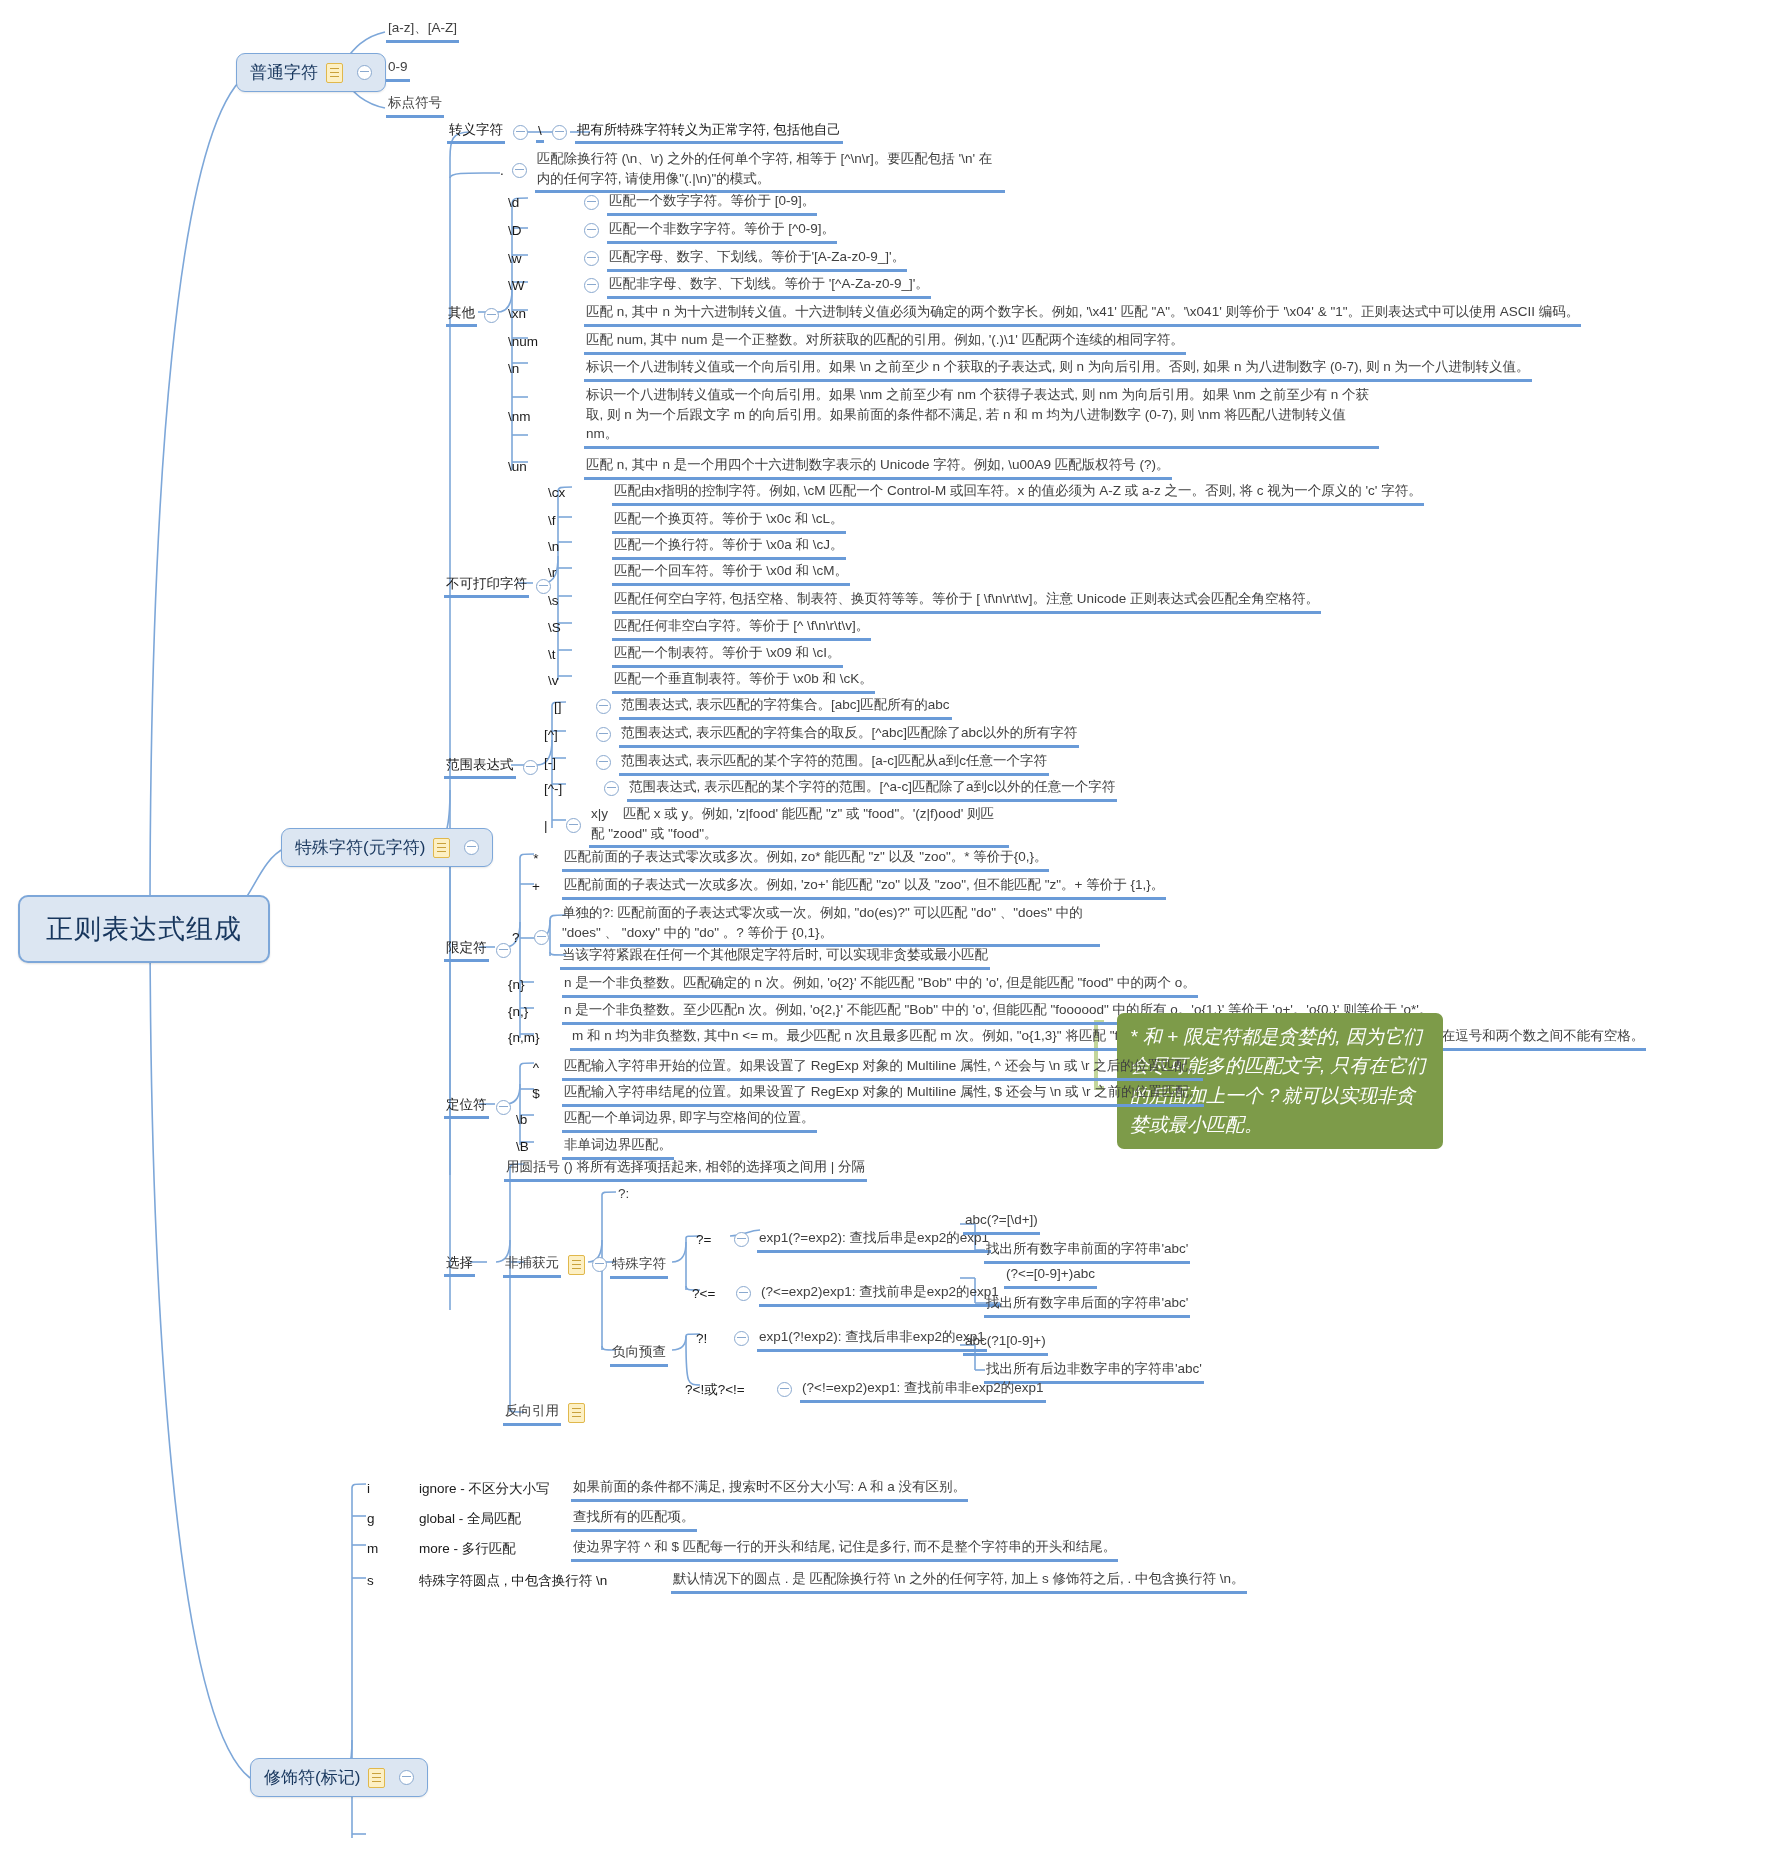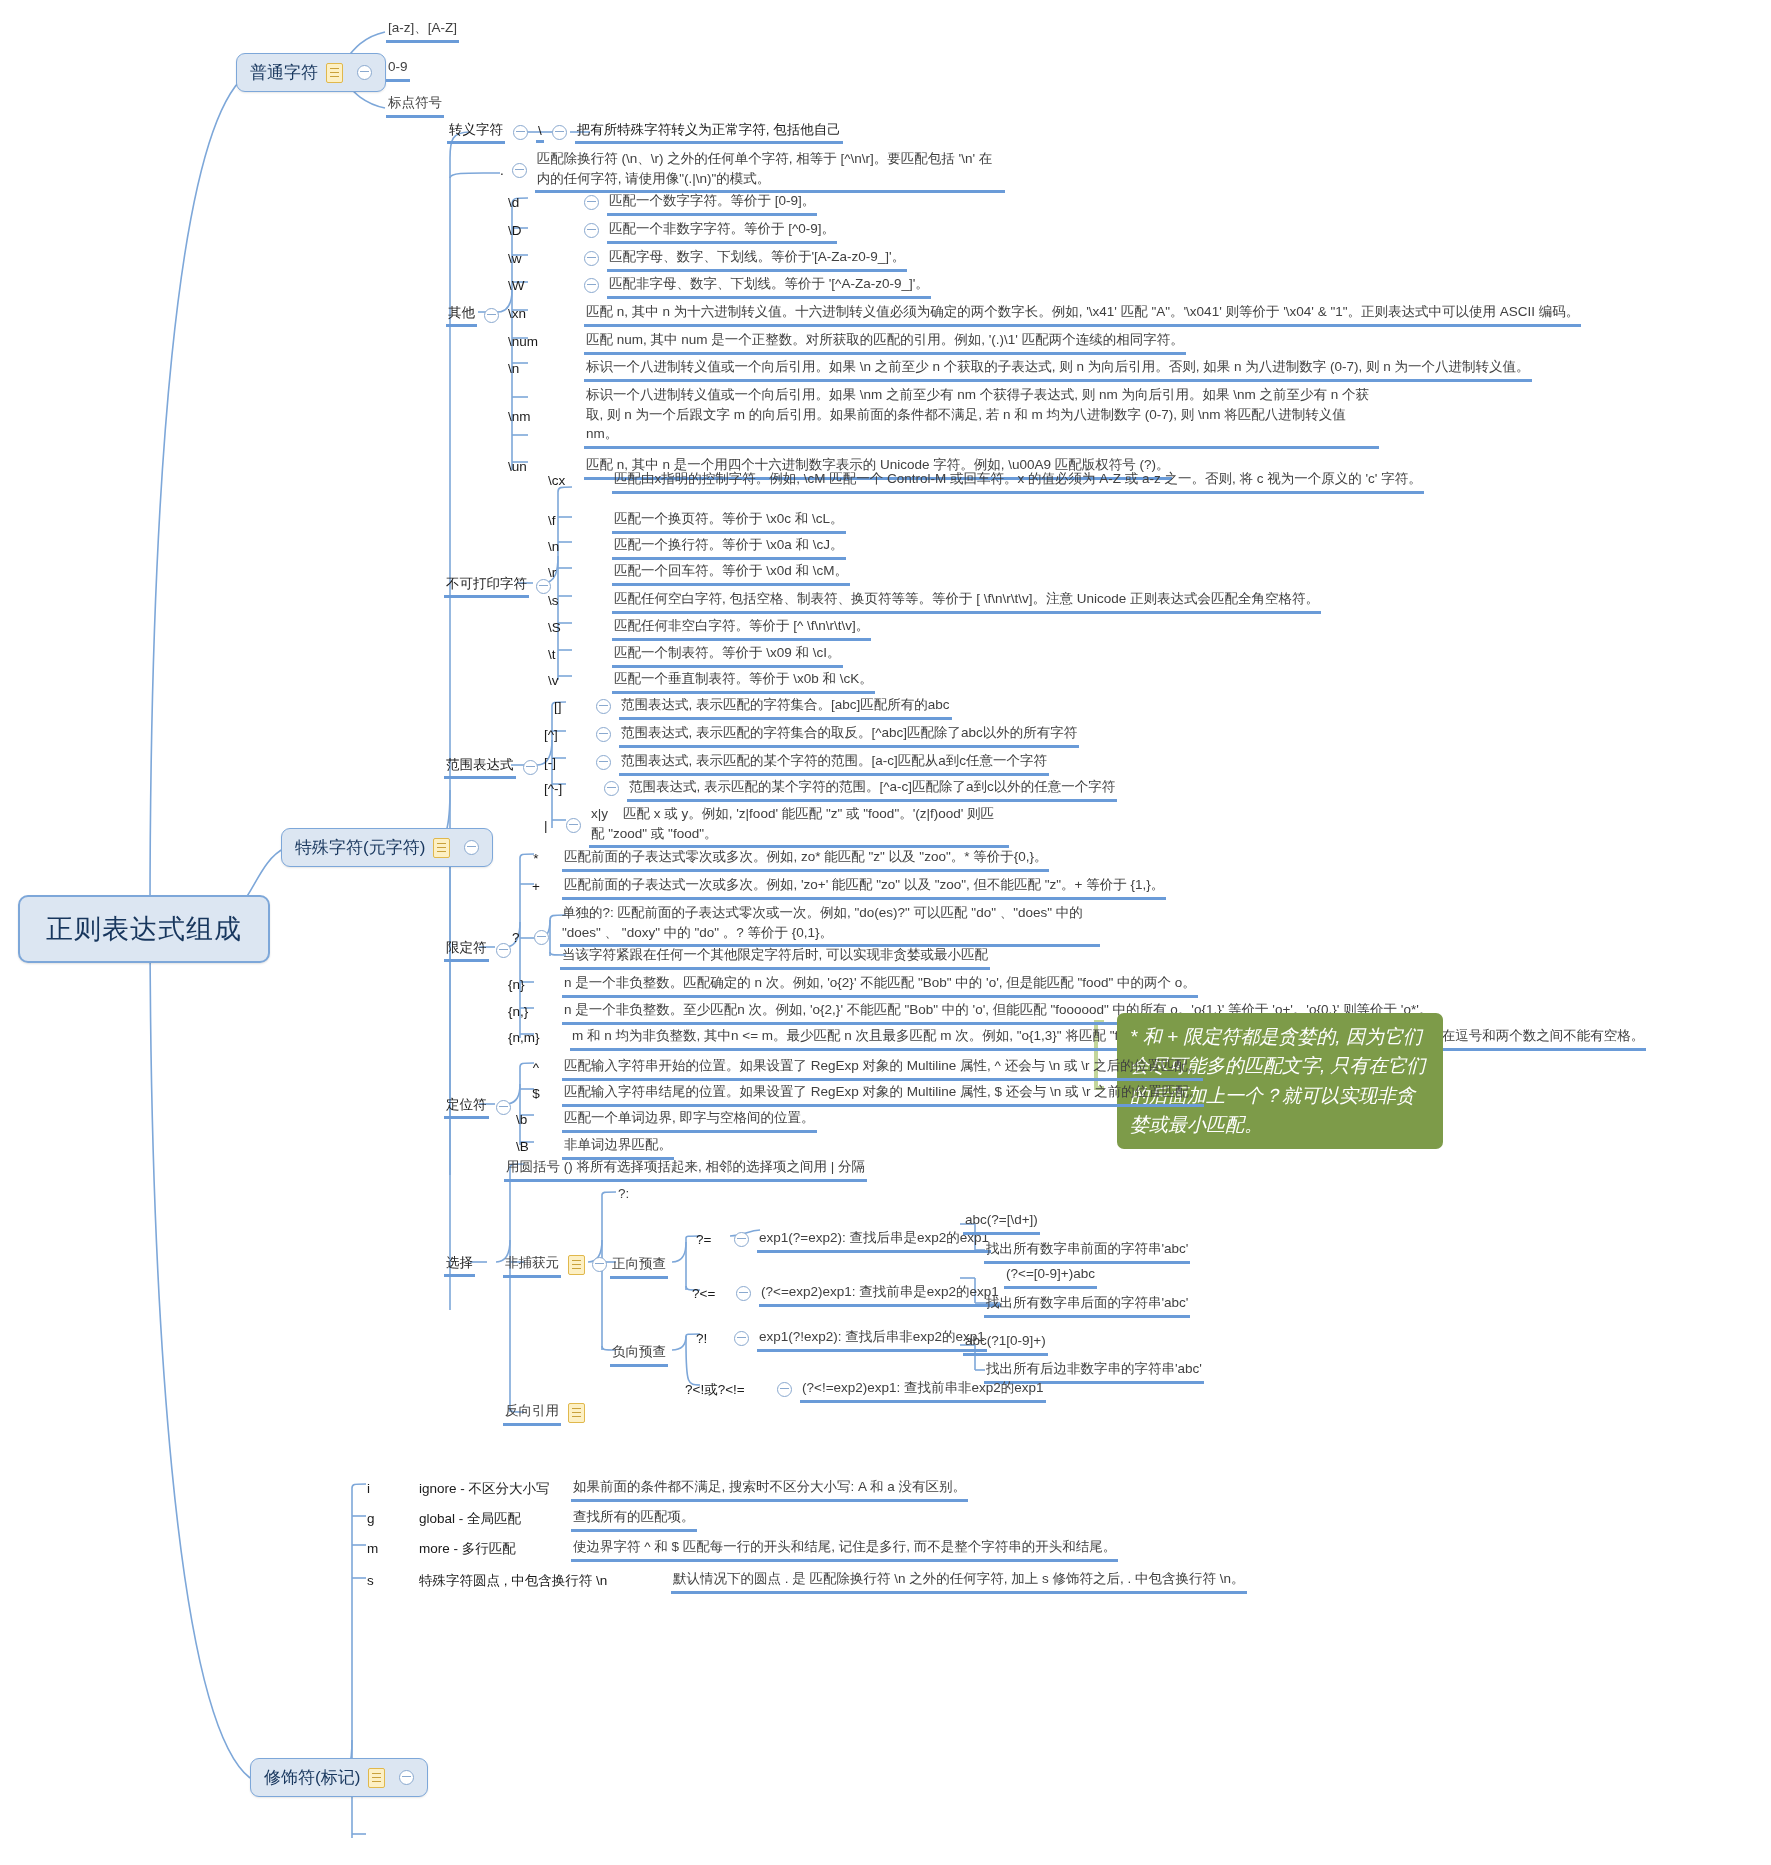--- a/index.html
+++ b/index.html
@@ -312,21 +312,21 @@
     <span class="leaf">
         <span class="body">匹配 n, 其中 n 是一个用四个十六进制数字表示的 Unicode 字符。例如, \u00A9 匹配版权符号 (?)。</span>
       </span>
   </div>
 
   <div class="node branch" style="left:444px;top:574px;gap:7px;">
     <span class="body">不可打印字符</span>
     <span class="circ"></span>
   </div>
 
-  <div class="node" style="left:548px;top:468px;gap:10px;">
+  <div class="node" style="left:548px;top:480px;gap:10px;">
     <span class="lbl" style="width:54px;">\cx</span>
     <span class="leaf">
         <span class="body">匹配由x指明的控制字符。例如, \cM 匹配一个 Control-M 或回车符。x 的值必须为 A-Z 或 a-z 之一。否则, 将 c 视为一个原义的 'c' 字符。</span>
       </span>
   </div>
   <div class="node" style="left:548px;top:508px;gap:10px;">
     <span class="lbl" style="width:54px;">\f</span>
     <span class="leaf">
         <span class="body">匹配一个换页符。等价于 \x0c 和 \cL。</span>
       </span>
@@ -515,21 +515,21 @@
   </div>
 
   <div class="node" style="left:616px;top:1183px;">
     <span class="leaf noline">
         <span class="body">?:</span>
       </span>
   </div>
 
   <div class="node" style="left:610px;top:1253px;">
     <span class="leaf">
-        <span class="body">正向预查</span>
+        <span class="body">特殊字符</span>
       </span>
   </div>
 
   <div class="node" style="left:696px;top:1227px;gap:8px;">
     <span class="lbl" style="width:30px;">?=</span>
     <span class="circ"></span>
     <span class="leaf">
         <span class="body">exp1(?=exp2): 查找后串是exp2的exp1</span>
       </span>
   </div>

